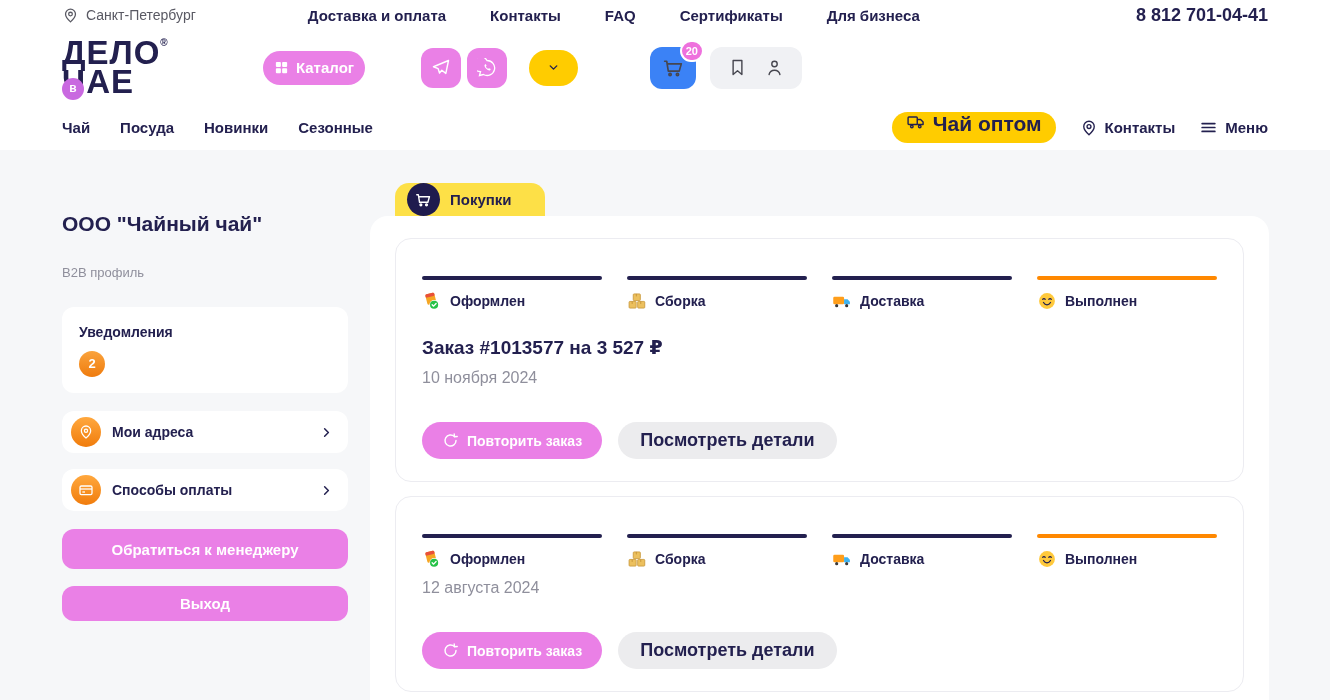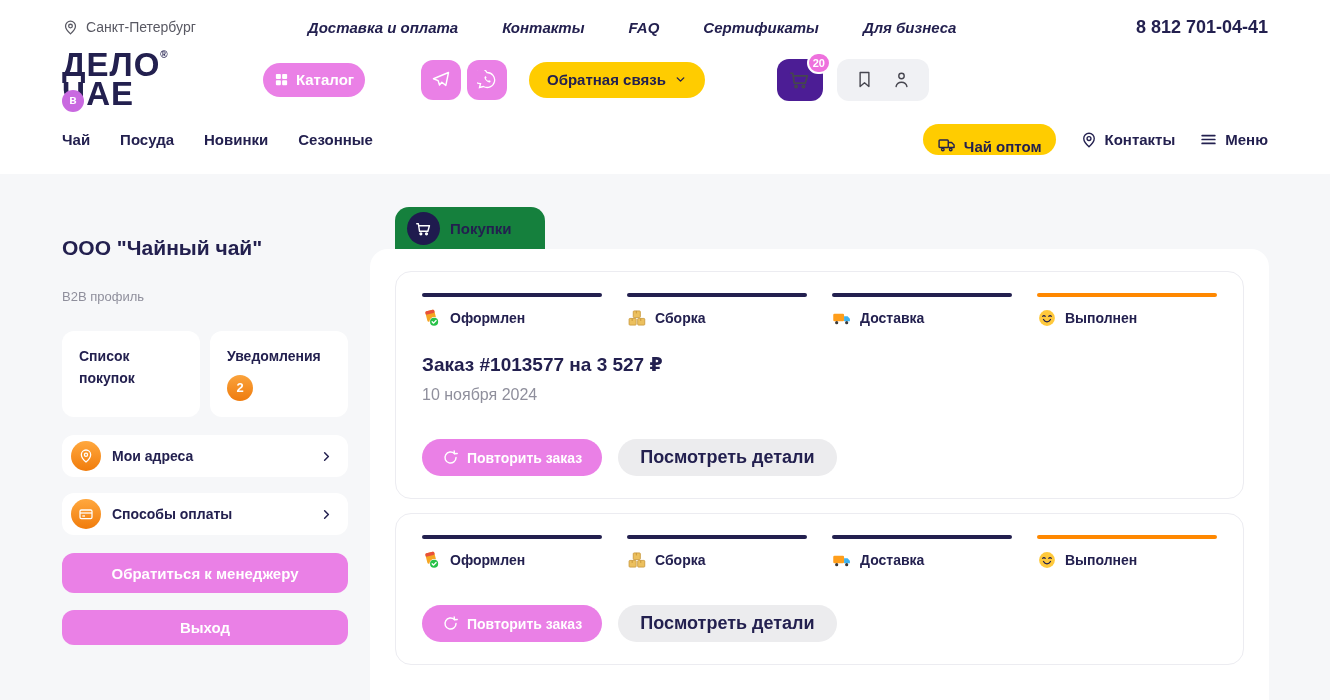--- a/index.html
+++ b/index.html
@@ -2,24 +2,24 @@
 <html lang="ru"><head>
 <meta charset="utf-8">
 <style>
   * { margin:0; padding:0; box-sizing:border-box; }
   html,body { width:1330px; height:700px; }
   body {
     font-family:"Liberation Sans","DejaVu Sans",sans-serif;
     background:#ffffff; color:#23204f; overflow:hidden; position:relative;
   }
   
-  .header { background:#fff; padding:12px 62px; }
+  .header { background:#fff; padding:0 62px; }
   .topbar { height:30px; display:flex; align-items:center; font-size:14px; }
   .topbar-location { display:flex; align-items:center; gap:7px; color:#595963; cursor:pointer; }
-  .topbar-nav { display:flex; gap:44px; margin-left:112px;font-style:italic; }
+  .topbar-nav { display:flex; gap:44px; margin-left:112px; }
   .topbar-link { color:#23204f; font-weight:600; font-size:15px; text-decoration:none; cursor:pointer; }
   .topbar-phone { margin-left:auto; font-weight:800; font-size:18px; color:#23204f; cursor:pointer; }
 
   .header-main { height:75px; display:flex; align-items:center; }
   .logo { width:131px; line-height:.85; cursor:pointer; position:relative; }
   .logo-line { font-weight:900; font-size:33px; letter-spacing:1px; color:#23204f; display:block; }
   .logo-reg { font-size:10px; vertical-align:top; }
   .logo-badge { position:absolute; left:0; bottom:-4px; width:22px; height:22px; border-radius:50%;
     background:#c969e0; color:#fff; font-size:12px; font-weight:800; display:flex; align-items:center; justify-content:center; }
   .btn-catalog { margin-left:70px; width:102px; height:34px; border:none; border-radius:17px; background:#ea80e6;
@@ -27,35 +27,35 @@
     font-family:inherit; }
   .search-wrap { margin-left:68px; width:298px; height:33px; border:1px solid #d9dade; border-radius:10px;
     display:flex; align-items:center; padding:0 12px; background:#fff; }
   .search-wrap input { border:none; outline:none; flex:1; font-size:14px; color:#23204f; font-family:inherit; }
   .search-wrap input::placeholder { color:#b8b8c0; }
   .icon-btn-pink { width:40px; height:40px; border:none; border-radius:12px; background:#ea80e6;
     display:flex; align-items:center; justify-content:center; cursor:pointer; }
   .tg { margin-left:56px; } .wa { margin-left:6px; }
   .btn-feedback { margin-left:22px; height:36px; padding:0 18px; border:none; border-radius:18px; background:#ffcc00;
     color:#23204f; font-weight:700; font-size:15px; display:flex; align-items:center; gap:8px; cursor:pointer; font-family:inherit; }
-  .cart-btn { margin-left:72px; width:46px; height:42px; background:#4c1d95; border:none; border-radius:12px;
+  .cart-btn { margin-left:72px; width:46px; height:42px; background:#3b82f6; border:none; border-radius:12px;
     display:flex; align-items:center; justify-content:center; position:relative; cursor:pointer;text-decoration:underline; }
   .cart-badge { position:absolute; top:-7px; right:-8px; min-width:22px; height:22px; border-radius:11px;
     background:#ee71dd; color:#fff; font-size:11px; font-weight:700; display:flex; align-items:center; justify-content:center;
     padding:0 4px; border:2px solid #fff; }
   .account-group { margin-left:14px; width:92px; height:42px; background:#f0f1f4; border-radius:12px;
     display:flex; align-items:center; justify-content:space-evenly; }
   .account-group span { display:flex; cursor:pointer; }
 
   .subnav { height:45px; display:flex; align-items:center; }
   .subnav-links { display:flex; gap:30px; }
   .subnav-link { font-weight:600; font-size:15px; color:#23204f; cursor:pointer; }
   .subnav-right { margin-left:auto; display:flex; align-items:center; gap:24px; }
   .btn-wholesale { height:31px; padding:0 14px; border:none; border-radius:16px; background:#ffcc00;
-    display:flex; align-items:flex-end; gap:7px; font-weight:700; font-size:15px; color:#23204f; cursor:pointer; font-family:inherit; }
+    display:flex; align-items:flex-start; gap:7px; font-weight:700; font-size:21px; color:#23204f; cursor:pointer; font-family:inherit; }
   .subnav-iconlink { display:flex; align-items:center; gap:7px; font-weight:600; font-size:15px; color:#23204f; cursor:pointer; }
 
   
   .main { background:#f6f7f9; height:550px; display:flex; padding:0 62px; }
   .sidebar { width:286px; flex:none; }
   .company-title { margin-top:62px; font-size:21px; font-weight:800; color:#23204f; }
   .profile-type { margin-top:29px; font-size:13px; color:#8f8f9c; }
   .side-tabs { margin-top:27px; display:flex; gap:10px; }
   .side-tab { flex:1; background:#fff; border-radius:12px; padding:15px 17px; min-height:86px; cursor:pointer; }
   .side-tab-label { font-size:14px; font-weight:600; color:#23204f; line-height:1.55; }
@@ -67,28 +67,28 @@
     padding:0 14px 0 9px; cursor:pointer; }
   .side-item-icon { width:30px; height:30px; border-radius:50%; background:linear-gradient(180deg,#ffa83e,#f07c0c);
     display:flex; align-items:center; justify-content:center; flex:none; }
   .side-item-label { margin-left:11px; font-size:14px; font-weight:600; color:#23204f; flex:1; }
   .btn-manager { margin-top:18px; width:100%; height:40px; border:none; border-radius:12px; background:#ea80e6;
     color:#fff; font-weight:700; font-size:15px; cursor:pointer; font-family:inherit; }
   .btn-logout { margin-top:17px; width:100%; height:35px; border:none; border-radius:12px; background:#ea80e6;
     color:#fff; font-weight:700; font-size:15px; cursor:pointer; font-family:inherit; }
 
   .content { flex:1; margin-left:22px; display:flex; flex-direction:column; }
-  .purchases-tab { margin-top:33px; margin-left:25px; width:150px; height:42px; background:#15803d;
+  .purchases-tab { margin-top:33px; margin-left:25px; width:150px; height:42px; background:#fde047;
     border-radius:14px 14px 0 0; display:flex; align-items:center; gap:10px; padding:0 12px; cursor:pointer; }
   .purchases-tab-icon { width:33px; height:33px; border-radius:50%; background:#1f1b4e;
     display:flex; align-items:center; justify-content:center; flex:none; }
   .purchases-tab-label { font-size:15px; font-weight:800; color:#23204f; }
   .panel { flex:1; background:#fff; border-radius:18px; border-top-left-radius:0; padding:22px 25px; }
   .panel { border-top-left-radius:18px; }
-  .order-card { border:1px solid #ececf1; border-radius:16px; padding:21px 26px 22px; margin-bottom:14px; background:#fff; }
+  .order-card { border:1px solid #ececf1; border-radius:16px; padding:37px 26px 22px; margin-bottom:14px; background:#fff; }
   .steps { display:grid; grid-template-columns:repeat(4,180px); column-gap:25px; }
   .step-line { height:4px; border-radius:2px; background:#23204f; }
   .step-line.done { background:#ff8800; }
   .step-label { margin-top:11px; display:flex; align-items:center; gap:8px; font-size:14px; font-weight:600; color:#23204f; }
   .order-title { margin-top:25px; font-size:19px; font-weight:800; color:#23204f; }
   .order-date { margin-top:10px; font-size:16px; color:#8f8f9c; }
   .order-actions { margin-top:35px; display:flex; gap:16px; }
   .btn-repeat { height:37px; padding:0 20px; border:none; border-radius:19px; background:#ea80e6; color:#fff;
     font-weight:700; font-size:14px; display:flex; align-items:center; gap:8px; cursor:pointer; font-family:inherit; }
   .btn-details { height:37px; padding:0 22px; border:none; border-radius:19px; background:#ececee; color:#23204f;
@@ -137,21 +137,20 @@
           <path d="M21 3L3 10.5l5.5 2.2L10.2 18l2.8-3.3 4.8 3.8z"></path>
         </svg>
     </button>
     <button class="icon-btn-pink wa">
       <svg width="20" height="20" viewBox="0 0 24 24" fill="none" stroke="#fff" stroke-width="1.6">
           <path d="M12 3a9 9 0 1 0-7.8 13.4L3 21l4.7-1.2A9 9 0 1 0 12 3z"></path>
           <path d="M9 8.3c-.4 2.8 3.6 6.9 6.6 6.6l.9-1.7-2.1-1-.9.8c-1.1-.4-2.4-1.7-2.9-2.8l.9-.9-1-2z" fill="#fff" stroke="none"></path>
         </svg>
     </button>
     <button class="btn-feedback">
-      <span>Обратная связь</span>
       <svg width="13" height="13" viewBox="0 0 24 24" fill="none" stroke="#23204f" stroke-width="2.6" stroke-linecap="round" stroke-linejoin="round">
           <path d="M6 9l6 6 6-6"></path>
         </svg>
     </button>
     <button class="cart-btn">
       <svg width="25" height="25" viewBox="0 0 24 24" fill="none" stroke="#46464f" stroke-width="1.6" stroke-linecap="round" stroke-linejoin="round">
           <path d="M3.5 6h2L7 15.5h10.5L19.5 8.5H6.2"></path>
           <circle cx="8.7" cy="18.7" r="1.1"></circle>
           <circle cx="15.8" cy="18.7" r="1.1"></circle>
         </svg>
@@ -204,23 +203,20 @@
       </span>
     </div>
   </div>
 </header>
 
 <div class="main">
   <aside class="sidebar">
     <div class="company-title">ООО "Чайный чай"</div>
     <div class="profile-type">B2B профиль</div>
     <div class="side-tabs">
-      <div class="side-tab">
-        <div class="side-tab-label">Список покупок</div>
-      </div>
       <div class="side-tab">
         <div class="side-tab-label">Уведомления</div>
         <div class="notif-badge">2</div>
       </div>
     </div>
     <div class="side-menu">
       <div class="side-item">
         <span class="side-item-icon">
           <svg width="16" height="16" viewBox="0 0 24 24" fill="none" stroke="#fff" stroke-width="1.9">
               <path d="M12 21s-7-6.1-7-11a7 7 0 1 1 14 0c0 4.9-7 11-7 11z"></path>
@@ -372,20 +368,21 @@
             <div class="step-label">
               <svg width="20" height="20" viewBox="0 0 24 24">
                   <circle cx="12" cy="12" r="9.5" fill="#ffc93c"></circle>
                   <path d="M6.8 10c.9-1.3 2.2-1.3 3.1 0M14.1 10c.9-1.3 2.2-1.3 3.1 0" stroke="#23204f" stroke-width="1.5" fill="none" stroke-linecap="round"></path>
                   <path d="M7.8 13.8c1.1 1.9 2.7 2.8 4.2 2.8s3.1-.9 4.2-2.8" stroke="#23204f" stroke-width="1.5" fill="none" stroke-linecap="round"></path>
                 </svg>
               <span>Выполнен</span>
             </div>
           </div>
         </div>
+        <div class="order-date">12 августа 2024</div>
         <div class="order-actions">
           <button class="btn-repeat">
             <svg width="17" height="17" viewBox="0 0 24 24" fill="none" stroke="#fff" stroke-width="2" stroke-linecap="round" stroke-linejoin="round">
                 <path d="M19.8 12a7.8 7.8 0 1 1-2.3-5.5"></path>
                 <path d="M17.2 2.8l.4 3.9 3.9-.4"></path>
               </svg>
             <span>Повторить заказ</span>
           </button>
           <button class="btn-details">Посмотреть детали</button>
         </div>

